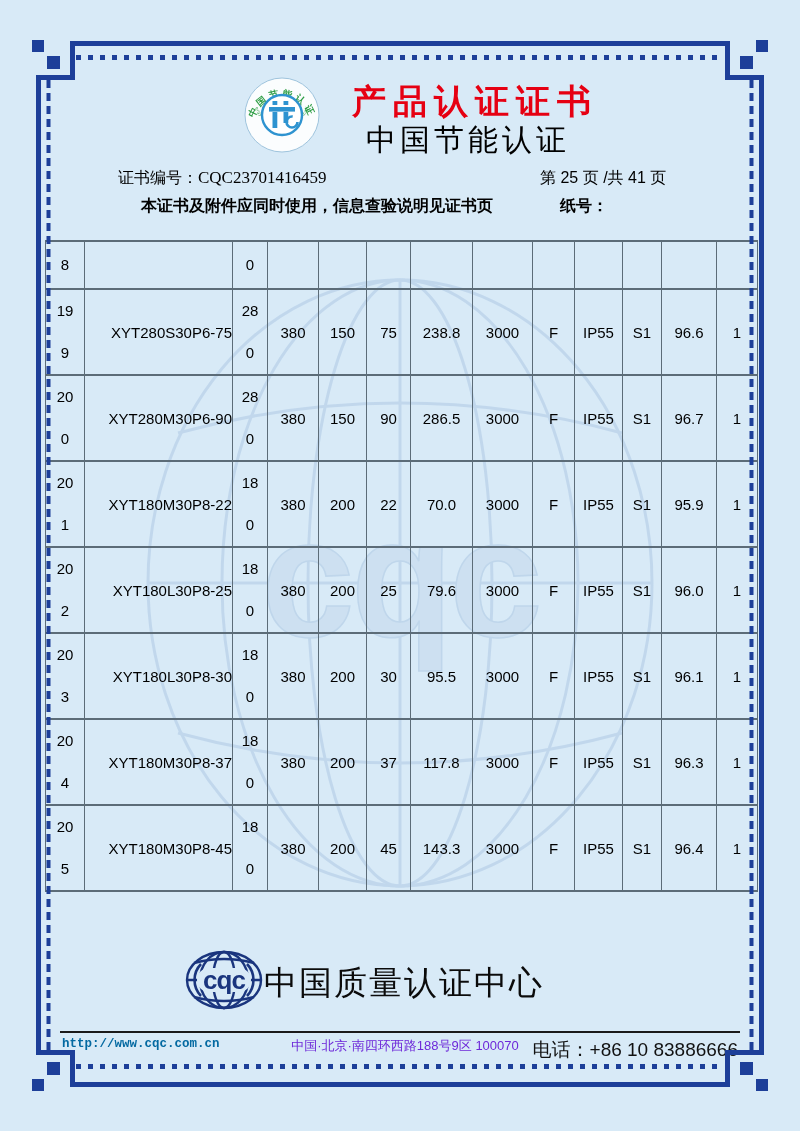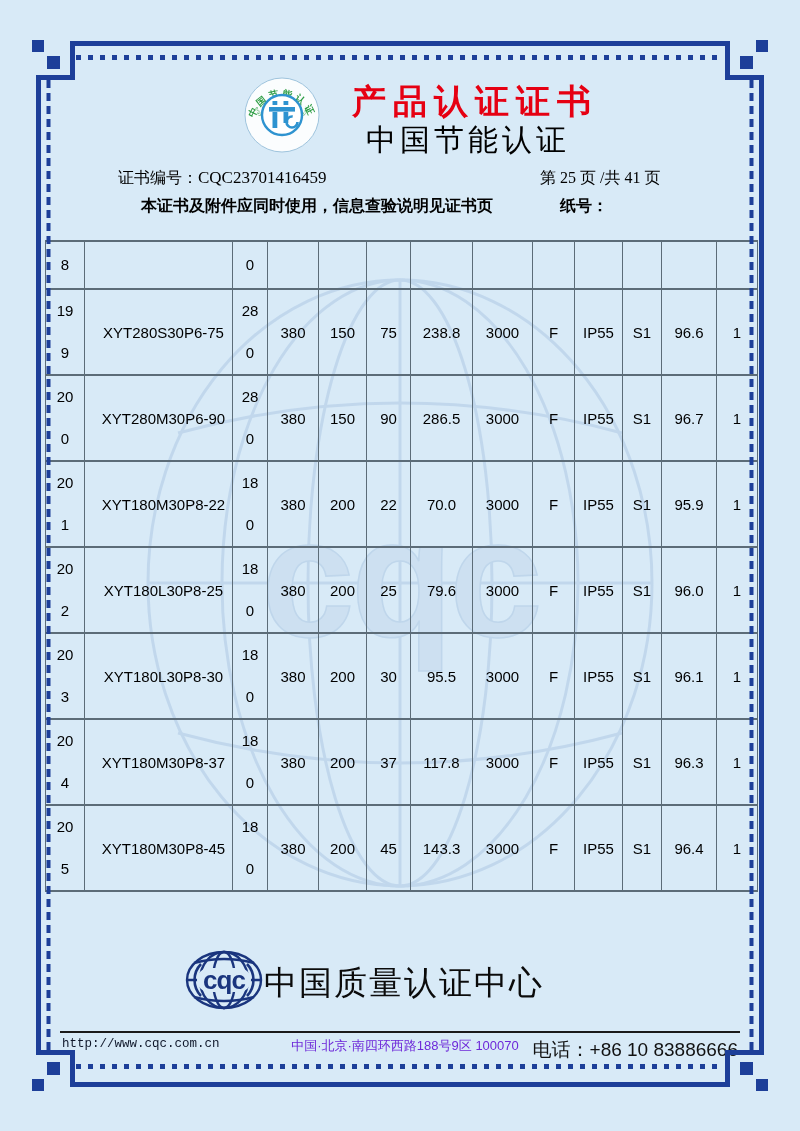--- a/index.html
+++ b/index.html
@@ -19,53 +19,53 @@
     white-space:nowrap;
   }
   .subtitle {
     position:absolute; left:366px; top:120px; z-index:2;
     font-size:30px; letter-spacing:4px; color:#000; white-space:nowrap;
   }
   .meta1 { position:absolute; left:118px; top:168px; z-index:2;
     font-family:"Liberation Serif", serif; font-size:16px; color:#000; white-space:nowrap; }
   .meta1 .certval { font-size:17px;margin-top:43px; }
   .pageinfo { position:absolute; left:540px; top:168px; z-index:2;
-    font-family:Liberation Serif, serif; font-size:16px; color:#000; white-space:nowrap; }
+    font-family:Liberation Sans, sans-serif; font-size:16px; color:#000; white-space:nowrap; }
   .note { position:absolute; left:117px; top:196px; z-index:2;
     font-size:16px; font-weight:bold; color:#000; white-space:nowrap;margin-left:24px; }
   .paperno { position:absolute; left:560px; top:196px; z-index:2;
     font-size:16px; font-weight:bold; color:#000; }
   
   .watermark { position:absolute; left:138px; top:268px; z-index:0; opacity:.5; pointer-events:none; }
   
   table.spec {
     position:absolute; left:45px; top:240px; z-index:1;
     width:712px; border-collapse:collapse; table-layout:fixed;
     font-size:15px; color:#000;
   }
   table.spec td {
     border:1px solid #5c6c78; border-top:2px solid #5c6c78; border-bottom:2px solid #5c6c78;
     text-align:center; vertical-align:middle; overflow:hidden;
   }
   table.spec tr { height:86px; }
   table.spec tr:first-child { height:48px; }
-  table.spec td.model { text-align:center; padding-left:10px; }
+  table.spec td.model { text-align:right; padding-left:10px; }
   span.nw {
     display:inline-block; width:18px; word-break:break-all;
     line-height:42px; text-align:center;
   }
   
   .flogo { position:absolute; left:184px; top:949px; z-index:2; }
   .orgname {
     position:absolute; left:264px; top:961px; z-index:2;
     font-size:33px; letter-spacing:2px; color:#0b0b0b; white-space:nowrap;text-align:right;
   }
   .rule { position:absolute; left:60px; top:1031px; width:680px; height:2px; background:#1a1a1a; z-index:2; }
   .website { position:absolute; left:62px; top:1037px; z-index:2;
-    font-family:"Liberation Mono", monospace; font-size:12.5px; font-weight:normal; color:#0f172a; white-space:nowrap; }
+    font-family:"Liberation Mono", monospace; font-size:12.5px; font-weight:bold; color:#0369a1; white-space:nowrap; }
   .address { position:absolute; left:250px; top:1037px; width:310px; text-align:center; z-index:2;
     font-size:13px; color:#6d28d9; white-space:nowrap; }
   .phone { position:absolute; right:62px; top:1037px; z-index:2;
     font-size:19px; color:#111; white-space:nowrap; }
 </style>
 </head>
 <body>
 
 <div class="page">
 

